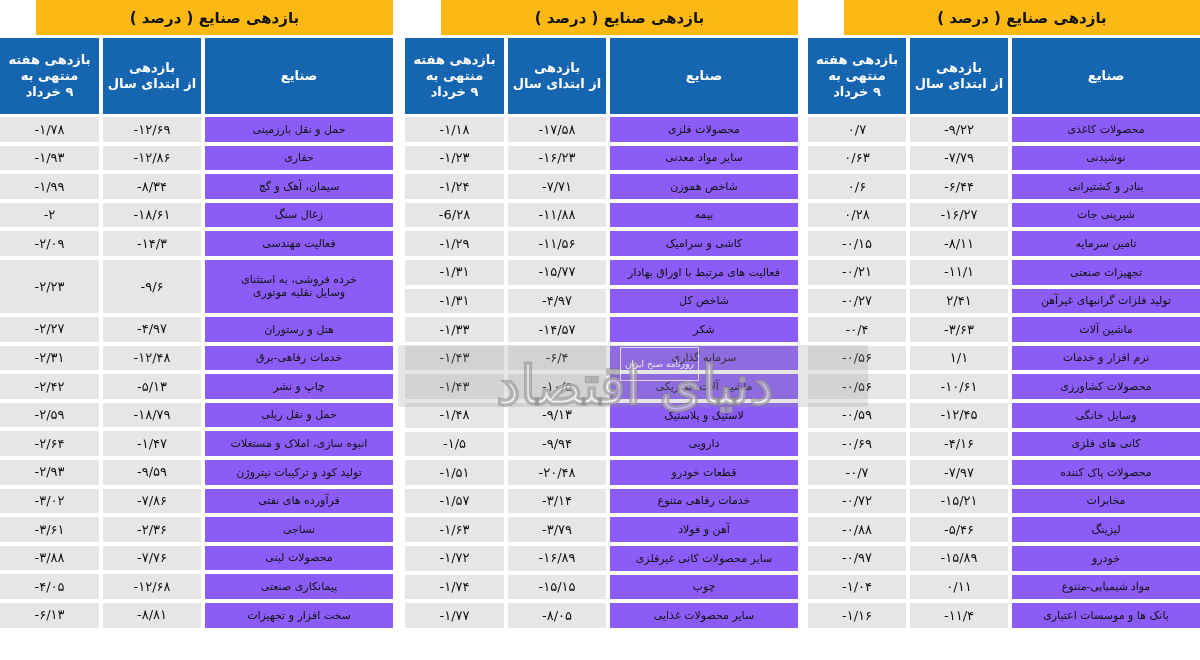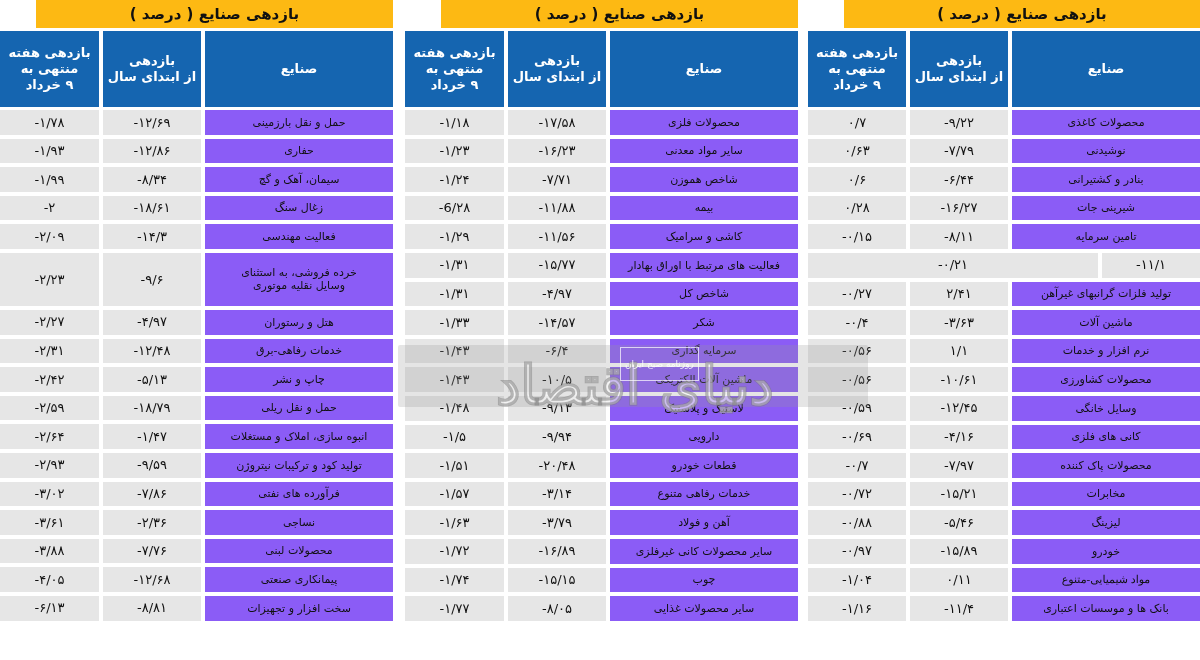--- a/index.html
+++ b/index.html
@@ -3,21 +3,21 @@
 <meta charset="utf-8">
 <style>
   * { box-sizing: border-box; margin: 0; padding: 0; }
   html, body { width: 1200px; height: 660px; background: #ffffff; overflow: hidden; }
   body { font-family: "DejaVu Sans", sans-serif; position: relative; }
   .panel { position: absolute; top: 0; height: 660px; }
   .panel.p-left { left: 0; width: 393px; }
   .panel.p-mid { left: 405px; width: 393px; }
   .panel.p-right { left: 808px; width: 392px; }
   .title-bar {
-    height: 28px; background: #FDB913; color: #111;
+    height: 35px; background: #FDB913; color: #111;
     display: flex; align-items: center; justify-content: center;
     font-size: 15px; font-weight: bold; direction: rtl; margin-left: 36px;
   }
   .hdr {
     display: flex; flex-direction: row-reverse; gap: 4px;
     margin-top: 3px; height: 76px;
   }
   .hdr > div {
     background: #1565B0; color: #fff; font-weight: bold; font-size: 13px;
     display: flex; align-items: center; justify-content: center;
@@ -90,20 +90,21 @@
         <div class="c-name" style="white-space: pre-line;">شیرینی جات</div>
         <div class="c-ytd">-۱۶/۲۷</div>
         <div class="c-wk">۰/۲۸</div>
       </div>
       <div class="row">
         <div class="c-name" style="white-space: pre-line;">تامین سرمایه</div>
         <div class="c-ytd">-۸/۱۱</div>
         <div class="c-wk">-۰/۱۵</div>
       </div>
       <div class="row">
+        <div class="c-name" style="white-space: pre-line;">تجهیزات صنعتی</div>
         <div class="c-ytd">-۱۱/۱</div>
         <div class="c-wk">-۰/۲۱</div>
       </div>
       <div class="row">
         <div class="c-name" style="white-space: pre-line;">تولید فلزات گرانبهای غیرآهن</div>
         <div class="c-ytd">۲/۴۱</div>
         <div class="c-wk">-۰/۲۷</div>
       </div>
       <div class="row">
         <div class="c-name" style="white-space: pre-line;">ماشین آلات</div>

